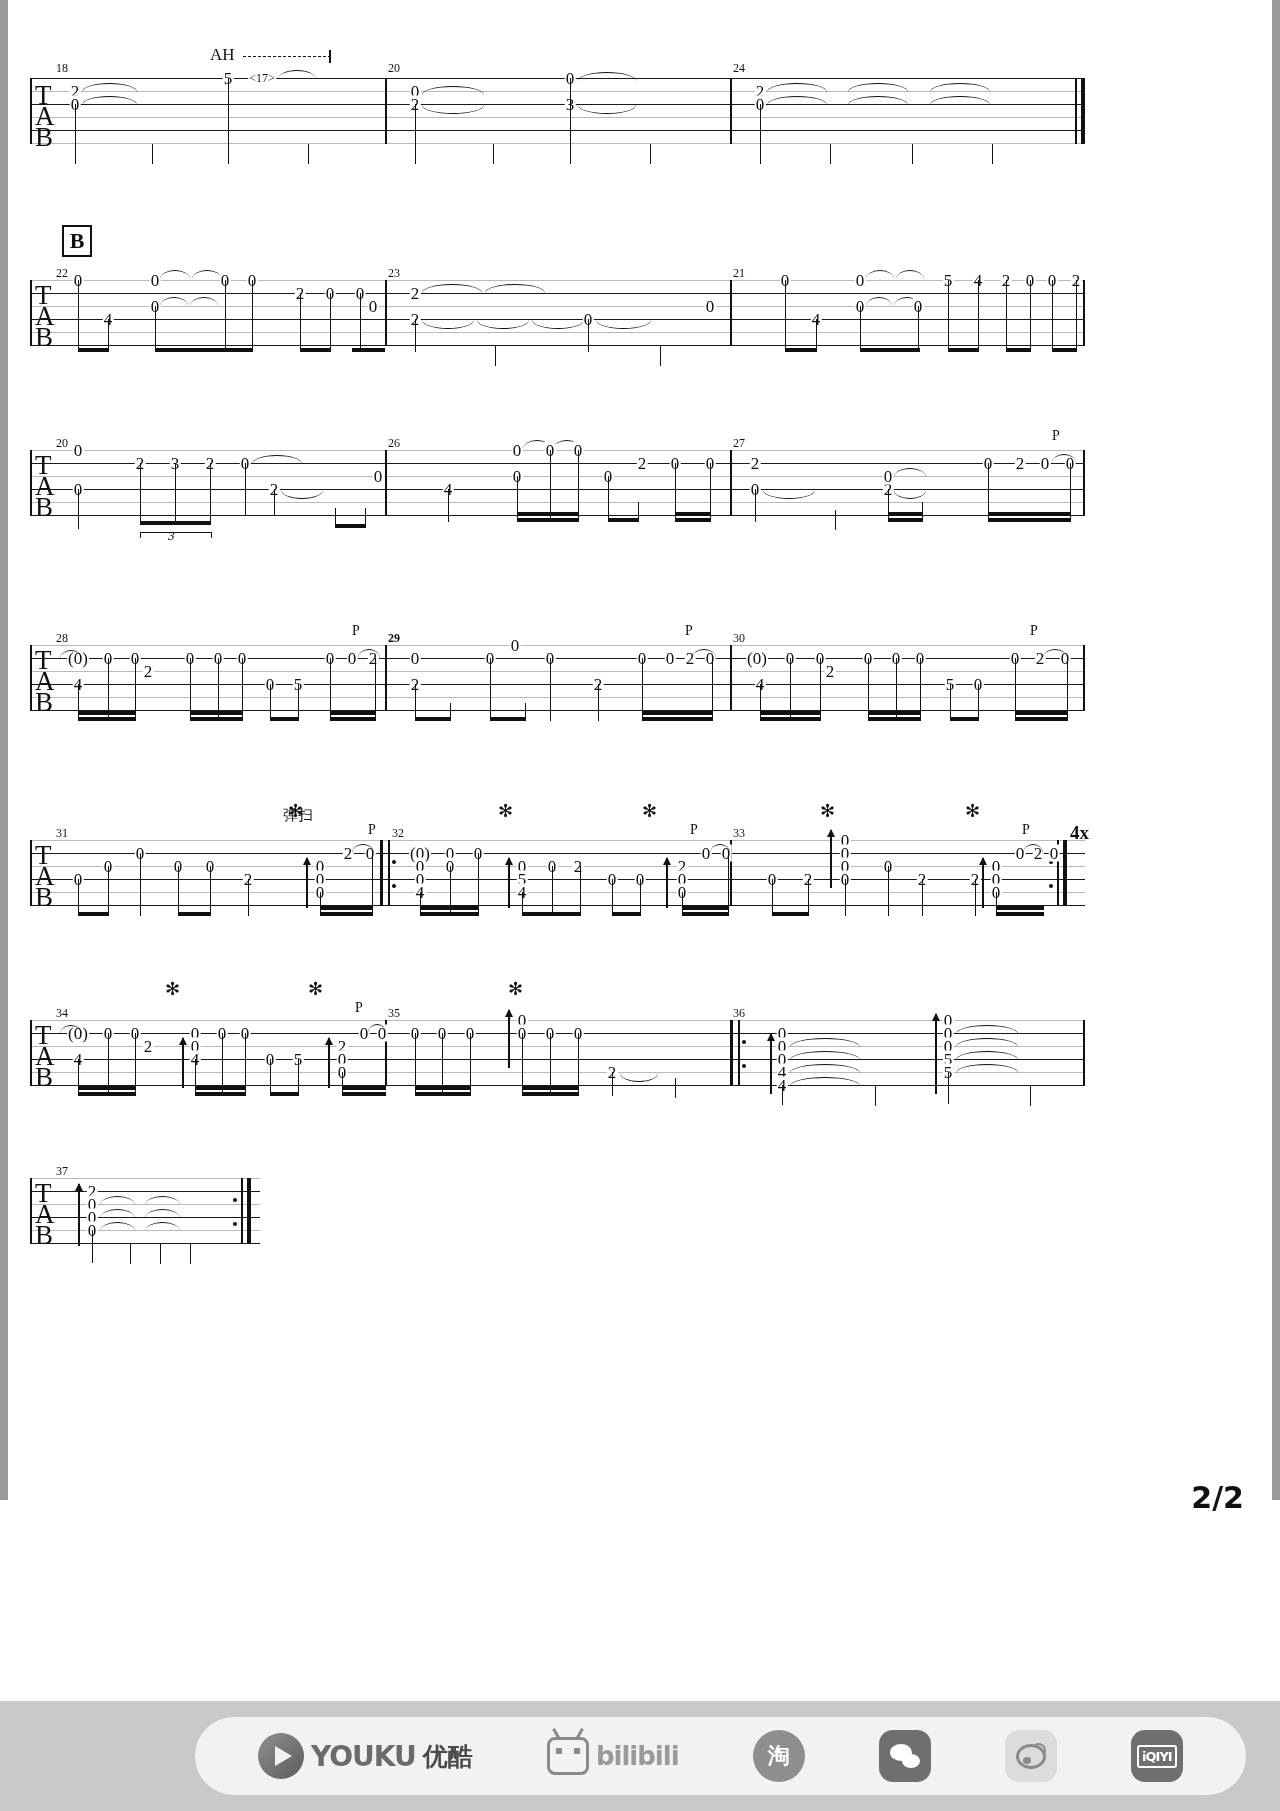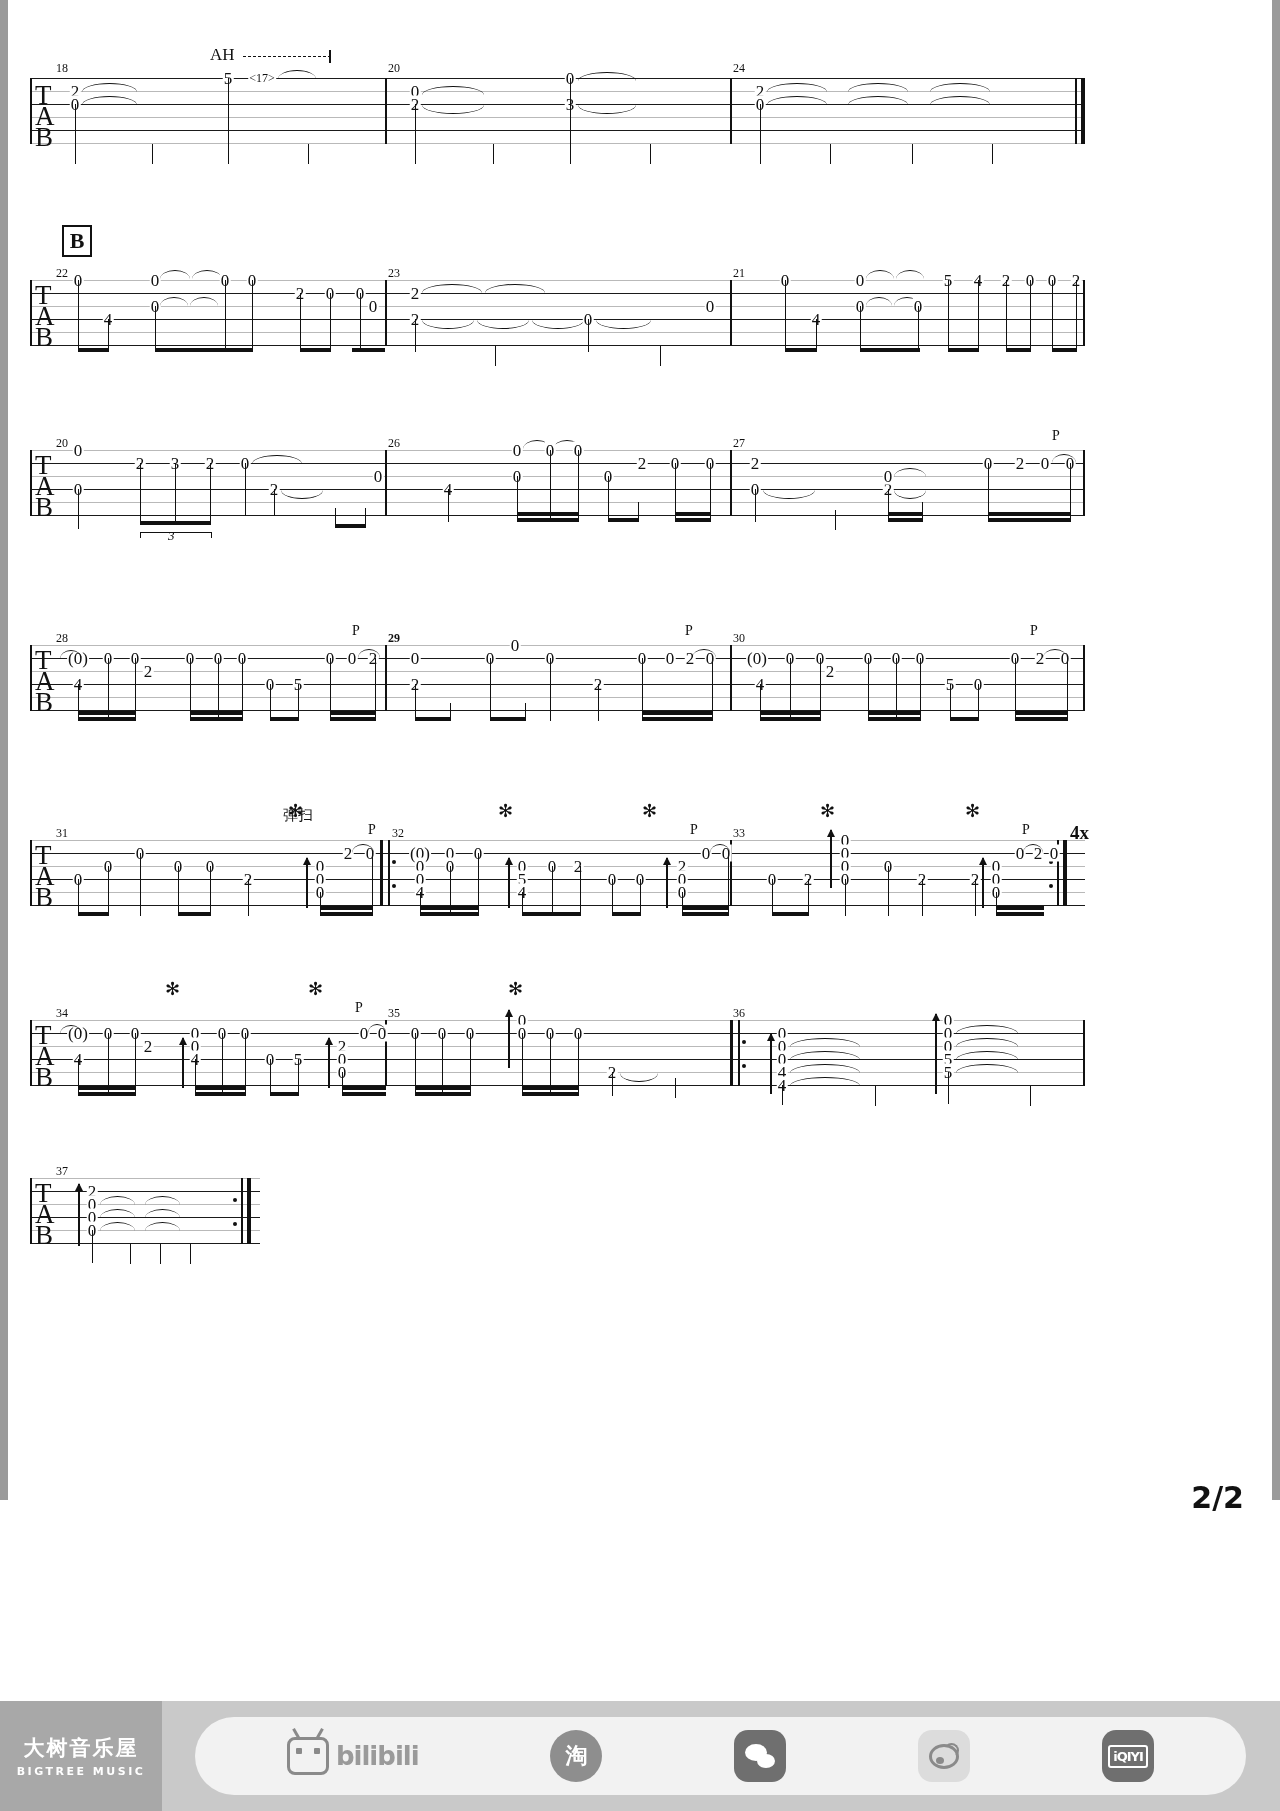--- a/index.html
+++ b/index.html
@@ -740,25 +740,28 @@
     <div class="tie" style="left:115px;top:44px;width:35px;"></div>
     <div class="stem" style="left:62px;top:52px;height:33px;"></div>
     <div class="stem" style="left:100px;top:66px;height:20px;"></div>
     <div class="stem" style="left:130px;top:66px;height:20px;"></div>
     <div class="stem" style="left:160px;top:66px;height:20px;"></div>
   </div>
 
   <div class="pageno">2/2</div>
 
   <div class="footer">
-    <div class="brandbox">
-      <div class="brand-cn">大树音乐屋</div>
-      <div class="brand-en">BIGTREE MUSIC</div>
-    </div>
     <div class="logobar">
+      <div class="logo">
+        <div class="yk-tri">
+            <i></i>
+          </div>
+        <div class="yk-text">YOUKU</div>
+        <div class="yk-cn">优酷</div>
+      </div>
       <div class="logo">
         <div class="bili-tv">
           <div class="bili-eye" style="left:6px;"></div>
           <div class="bili-eye" style="right:6px;"></div>
         </div>
         <div class="bili-text">bilibili</div>
       </div>
       <div class="circ">淘</div>
       <div class="rr dark">
         <div class="wechat">

